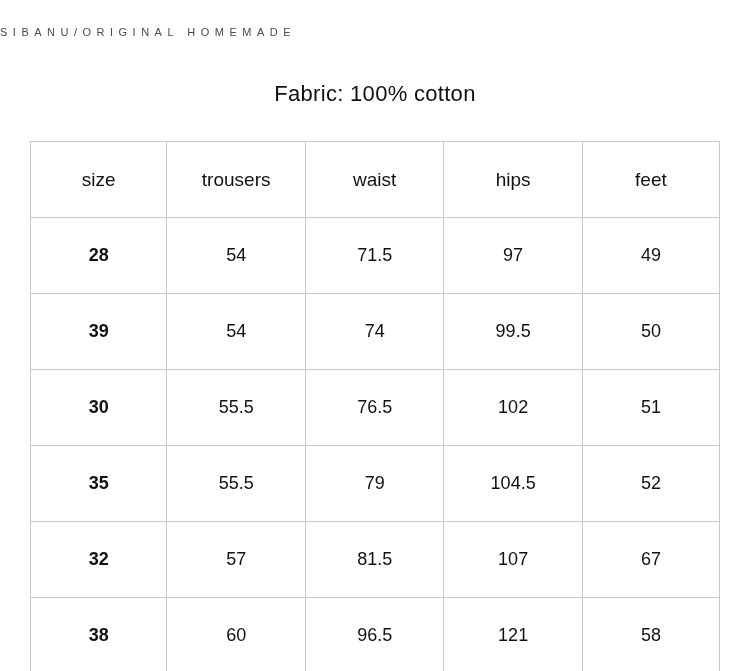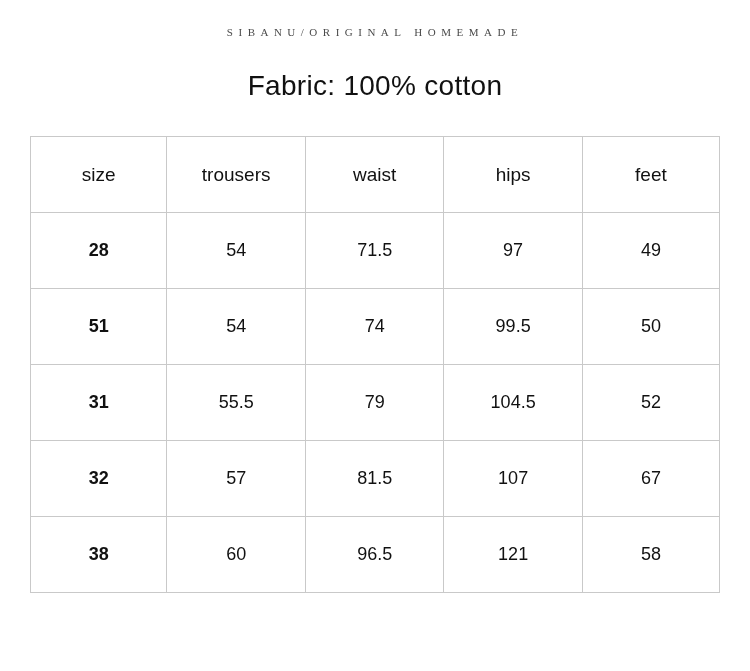--- a/index.html
+++ b/index.html
@@ -23,32 +23,31 @@
   .title {
     text-align: center;
     font-size: 40px;
     font-weight: bold;
     letter-spacing: 1px;
     margin-top: 42px;
     line-height: 1.1;
     color: #111111;
   }
   .subtitle {
-    text-align: center;
     font-size: 11px;
     letter-spacing: 5.5px;
     color: #4a4a4a;
     margin-top: 26px;
-    font-family: Liberation Serif, serif;
+    font-family: Liberation Sans, sans-serif;
   }
   .fabric {
     text-align: center;
-    font-size: 28px;
+    font-size: 22px;
     color: #111111;
-    margin-top: 32px;
+    margin-top: 43px;
     letter-spacing: 0.3px;
   }
   .table-wrap {
     margin: 34px auto 0 auto;
     width: 690px;
   }
   table.size-table {
     border-collapse: collapse;
     width: 100%;
     table-layout: fixed;
@@ -108,28 +107,35 @@
       </thead>
       <tbody>
         <tr>
           <td class="size-cell">28</td>
           <td>54</td>
           <td>71.5</td>
           <td>97</td>
           <td>49</td>
         </tr>
         <tr>
-          <td class="size-cell">51</td>
+          <td class="size-cell">39</td>
           <td>54</td>
           <td>74</td>
           <td>99.5</td>
           <td>50</td>
         </tr>
         <tr>
-          <td class="size-cell">31</td>
+          <td class="size-cell">30</td>
+          <td>55.5</td>
+          <td>76.5</td>
+          <td>102</td>
+          <td>51</td>
+        </tr>
+        <tr>
+          <td class="size-cell">35</td>
           <td>55.5</td>
           <td>79</td>
           <td>104.5</td>
           <td>52</td>
         </tr>
         <tr>
           <td class="size-cell">32</td>
           <td>57</td>
           <td>81.5</td>
           <td>107</td>

